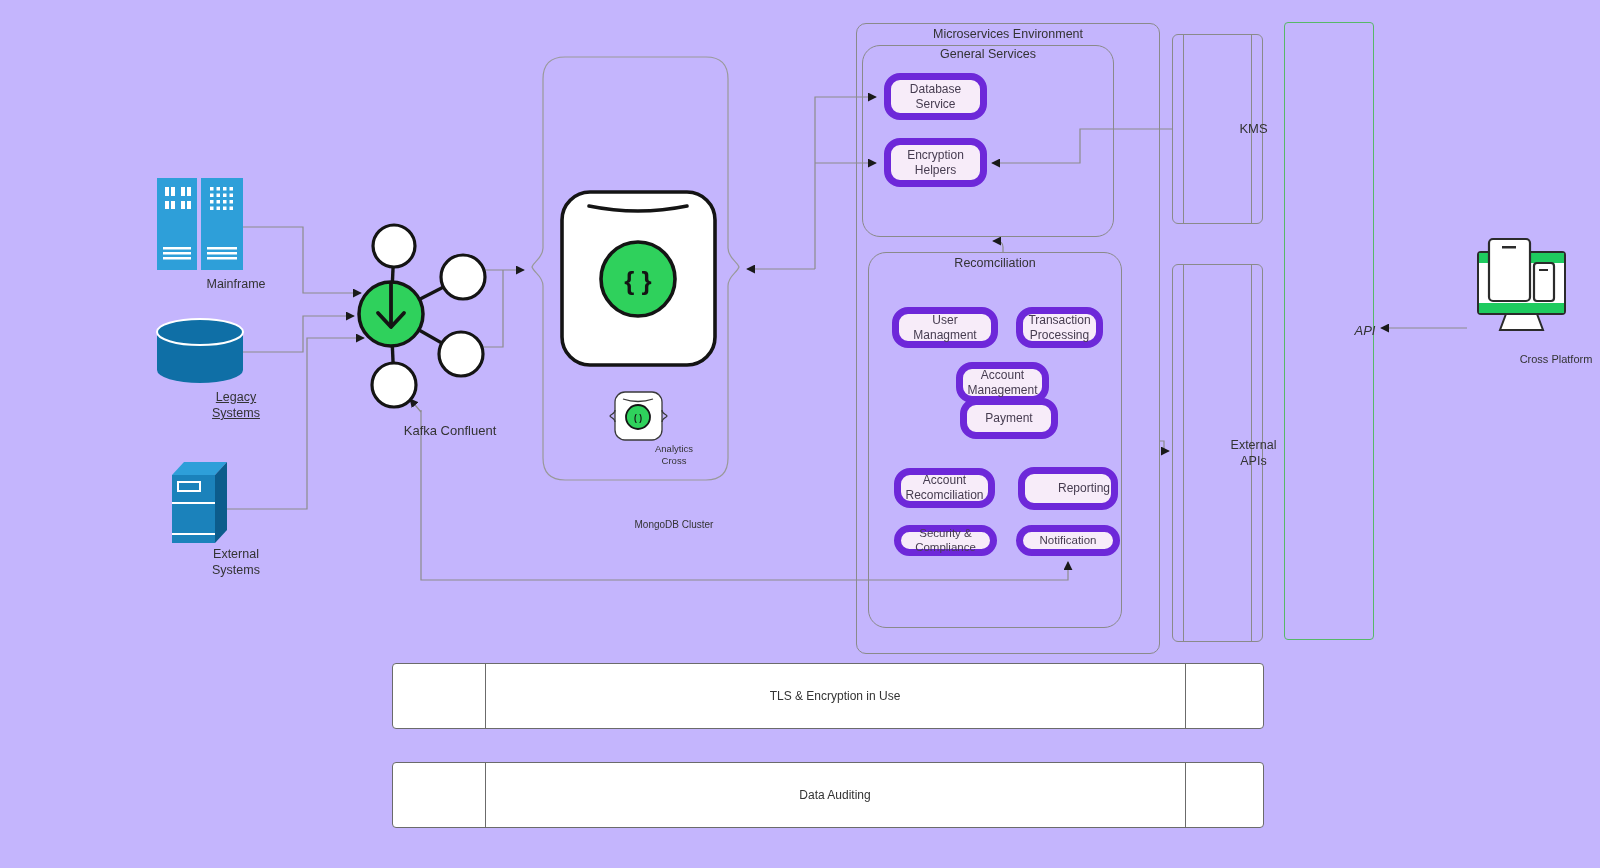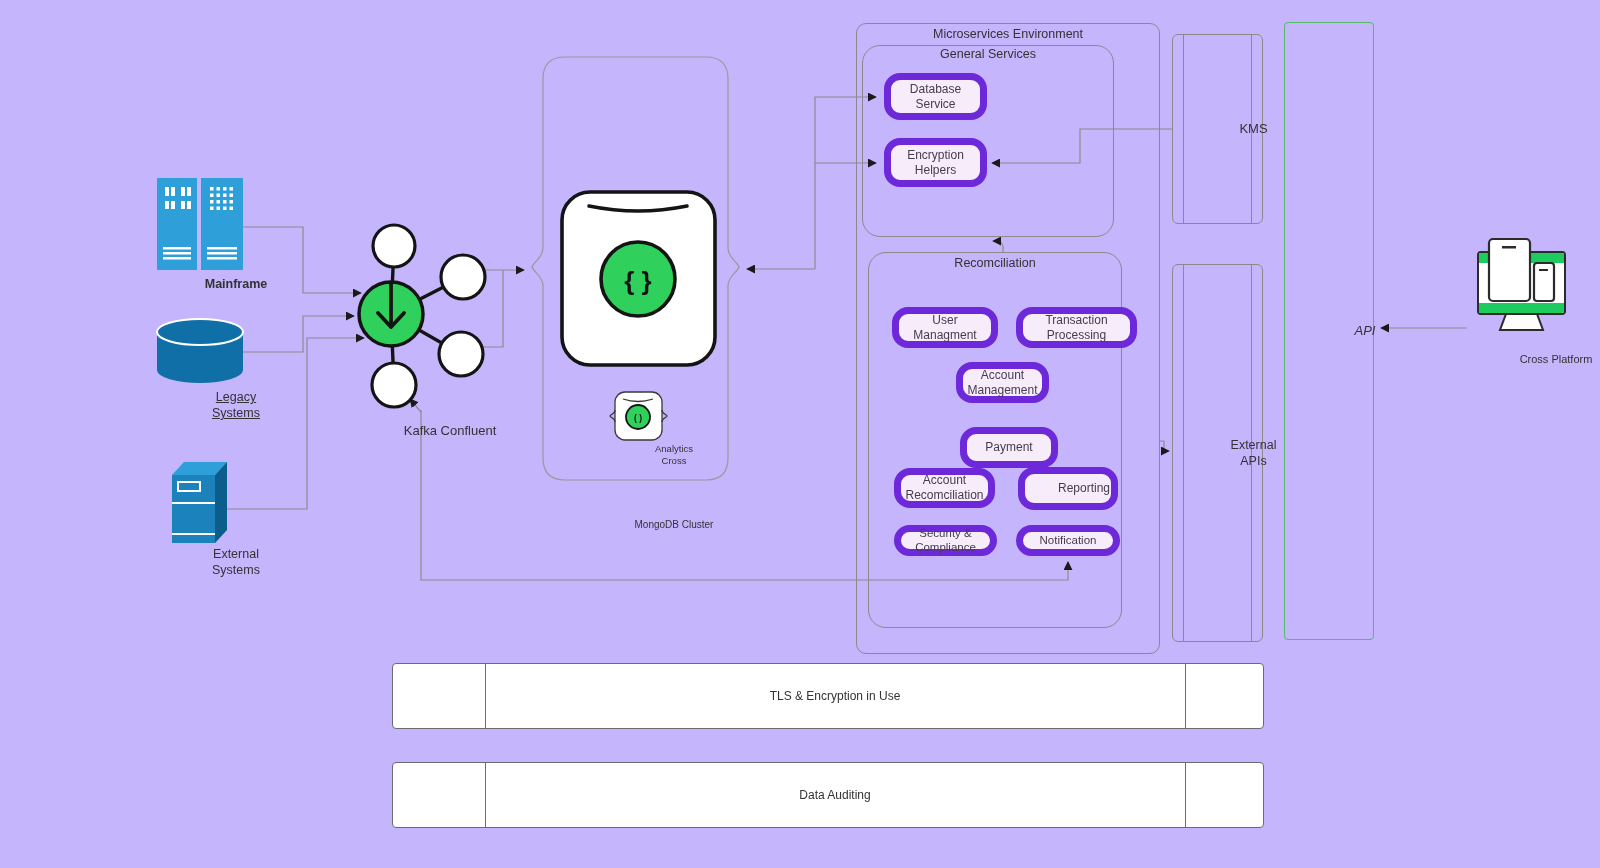--- a/index.html
+++ b/index.html
@@ -38,25 +38,25 @@
   <div class="pill" style="left:884px;top:73px;width:103px;height:47px;">Database
 Service</div>
   <div class="pill" style="left:884px;top:138px;width:103px;height:49px;">Encryption
 Helpers</div>
 
   <div class="box r16" style="left:868px;top:252px;width:254px;height:376px;"></div>
   <div class="ttl" style="left:868px;top:256px;width:254px;">Recomciliation</div>
 
   <div class="pill" style="left:892px;top:307px;width:106px;height:41px;">User
 Managment</div>
-  <div class="pill" style="left:1016px;top:307px;width:121px;height:41px;">Transaction
+  <div class="pill" style="left:1016px;top:307px;width:87px;height:41px;">Transaction
 Processing</div>
   <div class="pill" style="left:956px;top:362px;width:93px;height:41px;">Account
 Management</div>
-  <div class="pill" style="left:960px;top:427px;width:98px;height:41px;">Payment</div>
+  <div class="pill" style="left:960px;top:398px;width:98px;height:41px;">Payment</div>
   <div class="pill" style="left:894px;top:468px;width:101px;height:40px;">Account
 Recomciliation</div>
   <div class="pill" style="left:1018px;top:467px;width:100px;height:43px;padding-left:32px;">Reporting</div>
   <div class="pill sm" style="left:894px;top:525px;width:103px;height:31px;">Security &amp;
 Compliance</div>
   <div class="pill sm" style="left:1016px;top:525px;width:104px;height:31px;">Notification</div>
 
   <div class="box dbl" style="left:1172px;top:34px;width:91px;height:190px;">
     <div class="il"></div>
     <div class="ir"></div>
@@ -202,21 +202,21 @@
       <rect x="1479" y="253" width="85" height="10" fill="#1ecb5f"></rect>
       <rect x="1479" y="303" width="85" height="10" fill="#1ecb5f"></rect>
       <path d="M1506,314 L1537,314 L1543,330 L1500,330 Z" fill="#fff" stroke="#2b2b2b" stroke-width="2"></path>
       <rect x="1489" y="239" width="41" height="62" rx="4" fill="#fff" stroke="#2b2b2b" stroke-width="2.2"></rect>
       <rect x="1502" y="246" width="14" height="2.5" fill="#2b2b2b"></rect>
       <rect x="1534" y="263" width="20" height="38" rx="3" fill="#fff" stroke="#2b2b2b" stroke-width="2.2"></rect>
       <rect x="1539" y="269" width="9" height="2" fill="#2b2b2b"></rect>
     </g>
   </svg>
 
-  <div class="lbl" style="left:150px;top:276px;width:100px;font-size:12.5px;font-weight:bold;">Mainframe</div>
+  <div class="lbl" style="left:150px;top:276px;width:100px;font-size:12.5px;">Mainframe</div>
   <div class="lbl" style="left:150px;top:389px;width:100px;font-size:12.5px;text-decoration:underline;">Legacy
 Systems</div>
   <div class="lbl" style="left:150px;top:546px;width:100px;font-size:12.5px;">External
 Systems</div>
   <div class="lbl" style="left:334px;top:423px;width:160px;font-size:13px;">Kafka Confluent</div>
   <div class="lbl" style="left:608px;top:443px;width:60px;font-size:9.5px;">Analytics
 Cross</div>
   <div class="lbl" style="left:568px;top:498px;width:140px;font-size:10px;margin-top:20px;">MongoDB Cluster</div>
   <div class="lbl" style="left:1450px;top:352px;width:140px;font-size:11px;">Cross Platform</div>
 

